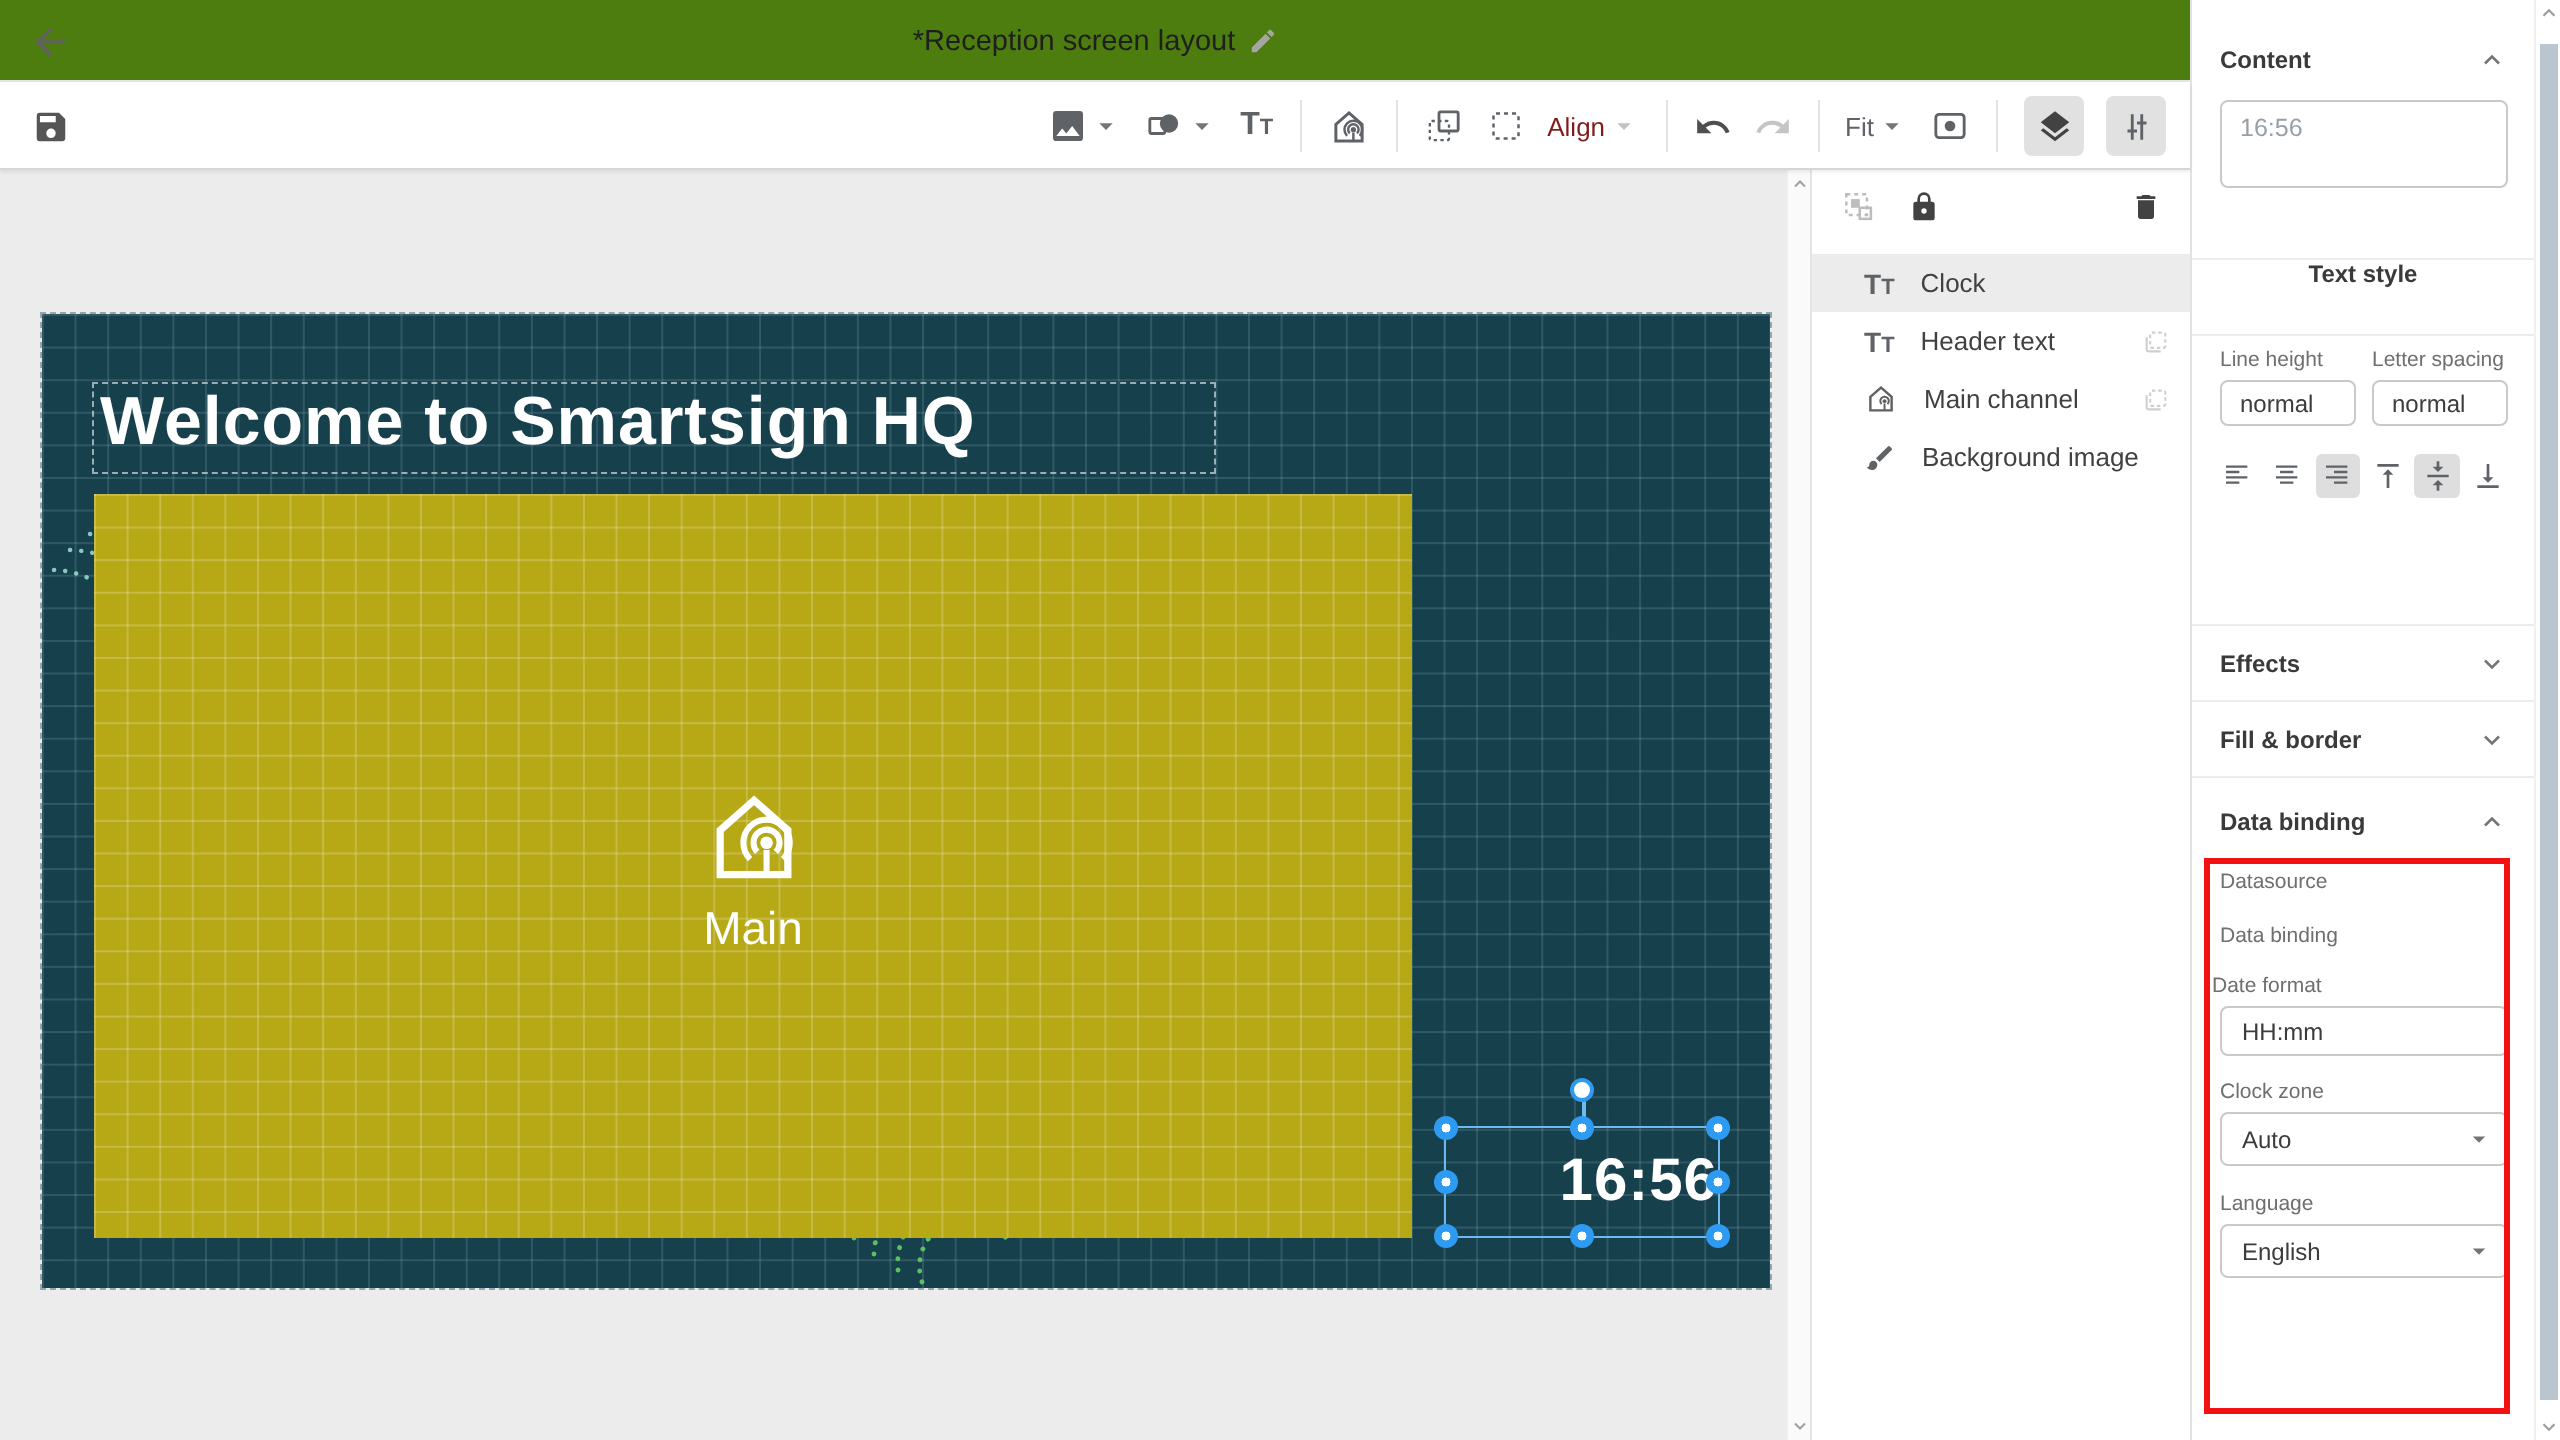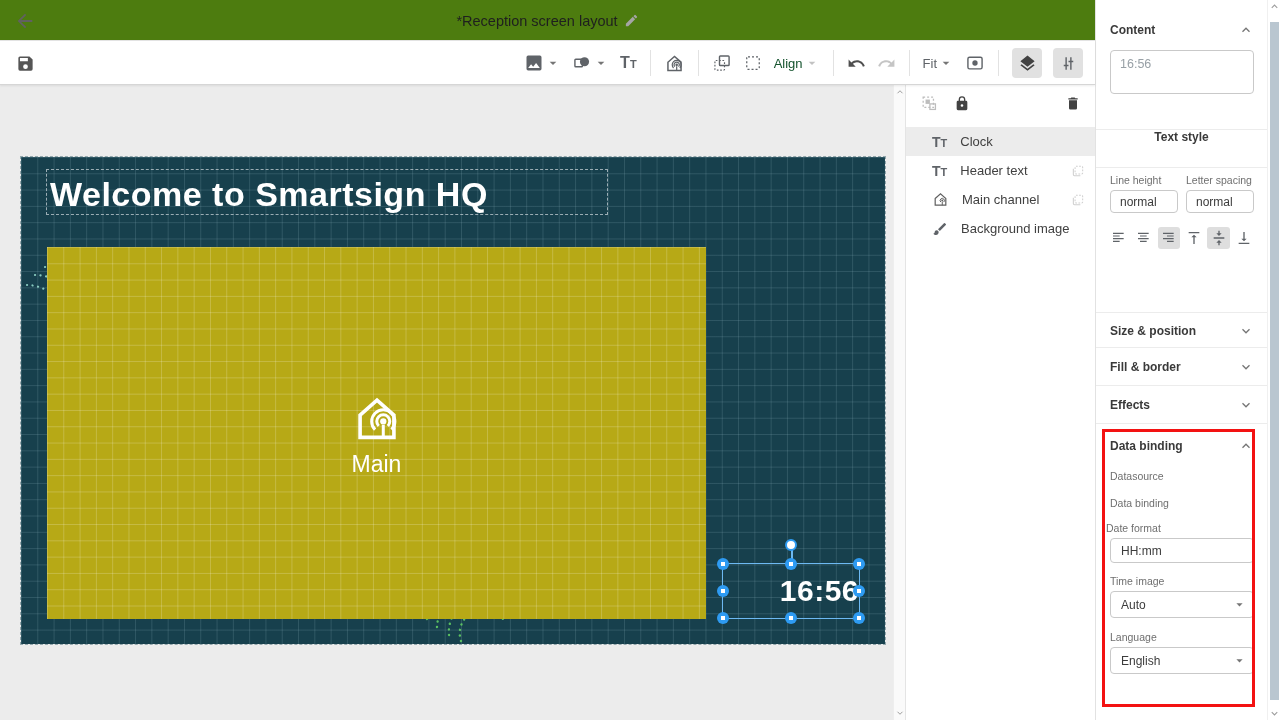--- a/index.html
+++ b/index.html
@@ -14,21 +14,21 @@
   .title-wrap { position:absolute; left:0; top:0; width:100%; height:41px; display:flex;
     align-items:center; justify-content:center; gap:6px; }
   .title-wrap .ttl { font-size:14.5px; color:#1f1f1f; }
 
   .toolbar { position:absolute; left:0; top:41px; width:1095px; height:44px; background:#fff;
     border-bottom:1px solid #d6d6d6; box-shadow:0 1px 2px rgba(0,0,0,.08); z-index:6; }
   .tb-left { position:absolute; left:16px; top:0; height:44px; display:flex; align-items:center; }
   .tb-right { position:absolute; right:12px; top:0; height:44px; display:flex; align-items:center; gap:11px; }
   .tbtn { display:flex; align-items:center; gap:1px; cursor:pointer; color:#5f6368; }
   .tbtn .lbl { font-size:13px; color:#5f6368; }
-  .tbtn.disabled .lbl { color:#14532d; }
+  .tbtn.disabled .lbl { color:#7f1d1d; }
   .tdiv { width:1px; height:26px; background:#e2e2e2; margin:0 2px; }
   .toggle-btn { width:30px; height:30px; background:#e1e1e1; border-radius:4px; display:flex;
     align-items:center; justify-content:center; cursor:pointer; }
   .tt-glyph { font-weight:bold; color:#5f6368; font-size:16px; letter-spacing:0; }
   .tt-glyph small { font-size:11px; font-weight:bold; }
 
   
   .workspace { position:absolute; left:0; top:85px; width:905px; height:635px; background:#ececec; }
   .ws-scroll { position:absolute; right:0; top:0; width:12px; height:635px; background:#fafafa;
     border-left:1px solid #eee; }
@@ -36,22 +36,22 @@
   .ws-scroll .chev-bot { position:absolute; bottom:2px; left:1px; }
 
   .screen { position:absolute; left:21px; top:72px; width:864px; height:487px;
     background-color:#17404d; outline:1px dashed #93a7ac;
     background-image:
       linear-gradient(rgba(170,205,215,.17) 1px, transparent 1px),
       linear-gradient(90deg, rgba(170,205,215,.17) 1px, transparent 1px);
     background-size:16.3px 16.3px; }
   .particles { position:absolute; left:0; top:0; width:100%; height:100%; pointer-events:none; }
 
-  .header-el { position:absolute; left:25px; top:12px; width:562px; height:46px;
-    border:1px dashed rgba(200,210,215,.75); display:flex; align-items:flex-end; }
+  .header-el { position:absolute; left:25px; top:34px; width:562px; height:46px;
+    border:1px dashed rgba(200,210,215,.75); display:flex; align-items:flex-start; }
   .header-el .htxt { color:#fff; font-size:34px; font-weight:800; letter-spacing:.5px;
     padding-left:3px; white-space:nowrap; }
 
   .channel-el { position:absolute; left:26px; top:90px; width:659px; height:372px;
     background-color:#b7a916;
     background-image:
       linear-gradient(rgba(255,255,255,.20) 1px, transparent 1px),
       linear-gradient(90deg, rgba(255,255,255,.20) 1px, transparent 1px);
     background-size:16.3px 16.3px;
     display:flex; flex-direction:column; align-items:center; justify-content:center; }
@@ -407,63 +407,55 @@
           </svg>
       </span>
       <span class="abtn">
         <svg width="16" height="16" viewBox="0 0 24 24">
             <path d="M16 13h-3V3h-2v10H8l4 4 4-4zM4 19v2h16v-2H4z" fill="#5f6368"></path>
           </svg>
       </span>
     </div>
   </div>
 
-  <div class="sec" style="height:35px;">
-    <div class="sec-head" style="height:35px;">
-      <span class="shl">Size &amp; position</span>
+
+  <div class="sec" style="height:38px;">
+    <div class="sec-head" style="height:38px;">
+      <span class="shl">Effects</span>
       <svg width="14" height="14" viewBox="0 0 24 24">
           <path d="M6 9l6 6 6-6" fill="none" stroke="#757575" stroke-width="2.2"></path>
         </svg>
     </div>
   </div>
 
   <div class="sec" style="height:38px;">
     <div class="sec-head" style="height:38px;">
       <span class="shl">Fill &amp; border</span>
       <svg width="14" height="14" viewBox="0 0 24 24">
           <path d="M6 9l6 6 6-6" fill="none" stroke="#757575" stroke-width="2.2"></path>
         </svg>
     </div>
   </div>
 
-  <div class="sec" style="height:38px;">
-    <div class="sec-head" style="height:38px;">
-      <span class="shl">Effects</span>
-      <svg width="14" height="14" viewBox="0 0 24 24">
-          <path d="M6 9l6 6 6-6" fill="none" stroke="#757575" stroke-width="2.2"></path>
-        </svg>
-    </div>
-  </div>
-
   <div class="sec" style="height:302px; border-bottom:none;">
     <div class="sec-head" style="height:36px; padding-top:8px;">
       <span class="shl">Data binding</span>
       <svg width="14" height="14" viewBox="0 0 24 24">
           <path d="M6 15l6-6 6 6" fill="none" stroke="#757575" stroke-width="2.2"></path>
         </svg>
     </div>
 
     <div class="flabel" style="margin-top:10px;">Datasource</div>
 
     <div class="flabel" style="margin-top:15px;">Data binding</div>
 
     <div class="flabel" style="margin-top:13px;margin-left:10px;">Date format</div>
     <input class="finput" value="HH:mm" style="">
 
-    <div class="flabel" style="margin-top:12px;">Time image</div>
+    <div class="flabel" style="margin-top:12px;">Clock zone</div>
     <div class="fselect">
       <span class="sval">Auto</span>
       <svg width="15" height="15" viewBox="0 0 24 24">
           <path d="M7 10l5 5 5-5z" fill="#757575"></path>
         </svg>
     </div>
 
     <div class="flabel" style="margin-top:13px;">Language</div>
     <div class="fselect">
       <span class="sval">English</span>

